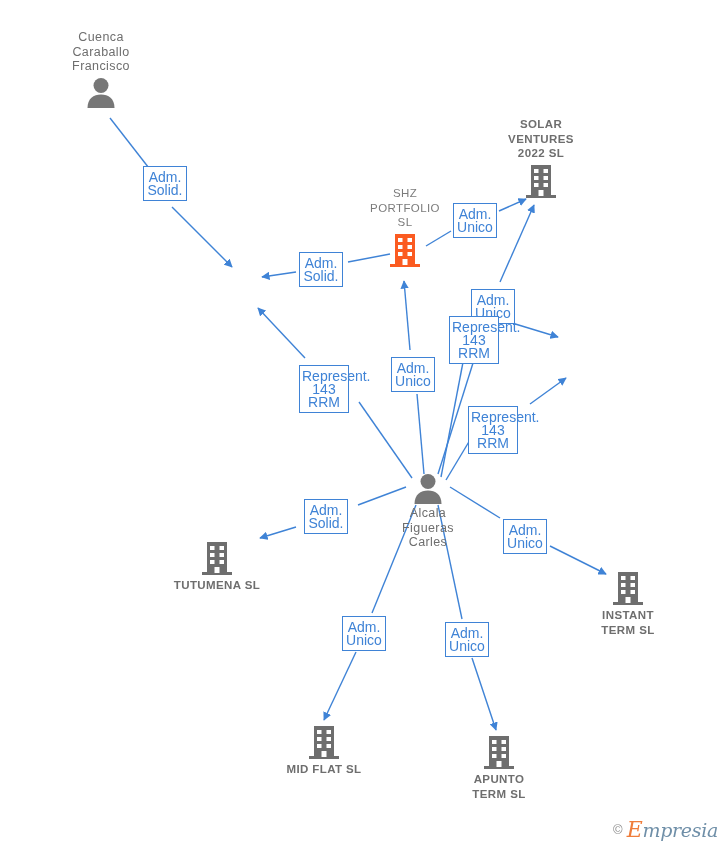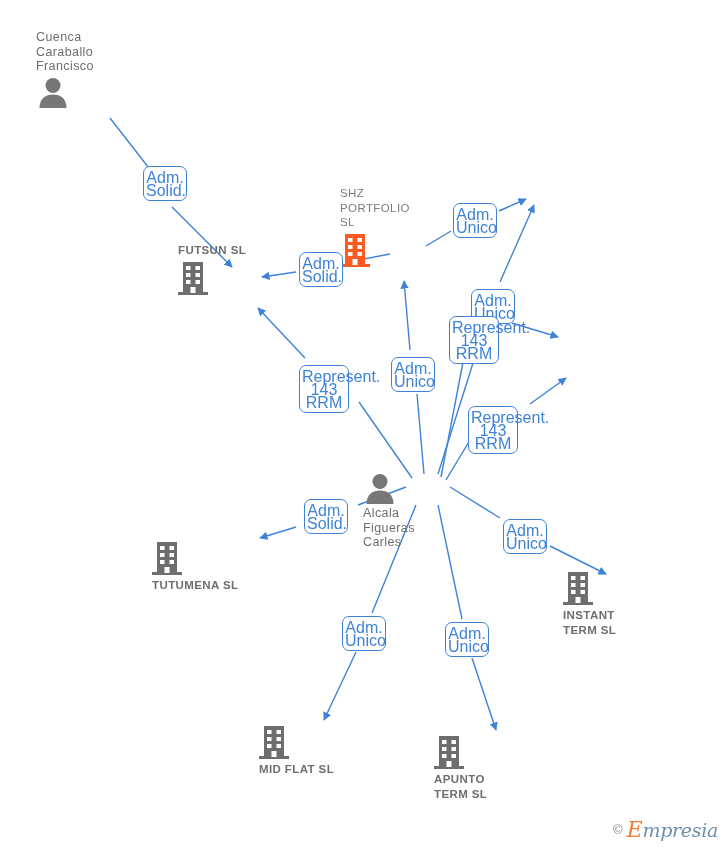--- a/index.html
+++ b/index.html
@@ -22,20 +22,21 @@
     position: absolute;
     left: 0;
     top: 0;
     width: 728px;
     height: 850px;
   }
   .node {
     position: absolute;
     width: 130px;
     margin-left: -65px;
+    text-align: center;
     z-index: 3;
   }
   .node .glyph {
     display: block;
     line-height: 0;
   }
   .node .caption {
     display: block;
     font-size: 11.5px;
     color: #6e6e6e;
@@ -47,23 +48,23 @@
   .node.person  .caption { font-weight: normal; font-size: 12.5px; }
   .node.focus .caption { color: #7b7b7b; font-weight: normal; }
   .cap-above .caption { margin-bottom: 2px; }
   .cap-below .caption { margin-top: 2px; }
 
   .edge-label {
     position: absolute;
     box-sizing: border-box;
     background: #ffffff;
     border: 1.3px solid #3f83d6;
-    border-radius: 7px;
+    border-radius: 0;
     color: #3f83d6;
-    font-size: 16px;
+    font-size: 14px;
     line-height: 13px;
     text-align: center;
     padding: 4px 2px 3px 2px;
     white-space: pre-line;
     z-index: 5;
   }
   .edge-label.wide { width: 50px; }
   .edge-label.narrow { width: 44px; }
   .edge-label.behind { z-index: 4; }
 
@@ -144,38 +145,20 @@
 Caraballo
 Francisco</span>
     <span class="glyph">
       <svg width="34" height="32" viewBox="0 0 34 32" xmlns="http://www.w3.org/2000/svg">
         <circle cx="17" cy="9.5" r="7.5" fill="#777777"></circle>
         <path d="M3.5 32 C3.5 22.5 9.5 18.5 17 18.5 C24.5 18.5 30.5 22.5 30.5 32 Z" fill="#777777"></path>
       </svg>
     </span>
   </div>
 
-  <div class="node company cap-above" style="left:243px; top:243px;">
-    <span class="caption">FUTSUN  SL</span>
-    <span class="glyph">
-      <svg width="30" height="36" viewBox="0 0 30 36" xmlns="http://www.w3.org/2000/svg">
-        <rect x="5" y="2" width="20" height="31" fill="#6e6e6e"></rect>
-        <rect x="0" y="32" width="30" height="3" fill="#6e6e6e"></rect>
-        <g fill="#ffffff">
-          <rect x="8" y="6" width="4.5" height="4"></rect>
-          <rect x="17.5" y="6" width="4.5" height="4"></rect>
-          <rect x="8" y="13" width="4.5" height="4"></rect>
-          <rect x="17.5" y="13" width="4.5" height="4"></rect>
-          <rect x="8" y="20" width="4.5" height="4"></rect>
-          <rect x="17.5" y="20" width="4.5" height="4"></rect>
-          <rect x="12.5" y="27" width="5" height="6"></rect>
-        </g>
-      </svg>
-    </span>
-  </div>
 
   <div class="node company focus cap-above" style="left:405px; top:186px;">
     <span class="caption">SHZ
 PORTFOLIO
 SL</span>
     <span class="glyph">
       <svg width="30" height="36" viewBox="0 0 30 36" xmlns="http://www.w3.org/2000/svg">
         <rect x="5" y="2" width="20" height="31" fill="#FB5B21"></rect>
         <rect x="0" y="32" width="30" height="3" fill="#FB5B21"></rect>
         <g fill="#ffffff">
@@ -184,20 +167,40 @@
           <rect x="8" y="13" width="4.5" height="4"></rect>
           <rect x="17.5" y="13" width="4.5" height="4"></rect>
           <rect x="8" y="20" width="4.5" height="4"></rect>
           <rect x="17.5" y="20" width="4.5" height="4"></rect>
           <rect x="12.5" y="27" width="5" height="6"></rect>
         </g>
       </svg>
     </span>
   </div>
 
+  <div class="node company cap-above" style="left:541px; top:117px;">
+    <span class="caption">SOLAR
+VENTURES
+2022  SL</span>
+    <span class="glyph">
+      <svg width="30" height="36" viewBox="0 0 30 36" xmlns="http://www.w3.org/2000/svg">
+        <rect x="5" y="2" width="20" height="31" fill="#6e6e6e"></rect>
+        <rect x="0" y="32" width="30" height="3" fill="#6e6e6e"></rect>
+        <g fill="#ffffff">
+          <rect x="8" y="6" width="4.5" height="4"></rect>
+          <rect x="17.5" y="6" width="4.5" height="4"></rect>
+          <rect x="8" y="13" width="4.5" height="4"></rect>
+          <rect x="17.5" y="13" width="4.5" height="4"></rect>
+          <rect x="8" y="20" width="4.5" height="4"></rect>
+          <rect x="17.5" y="20" width="4.5" height="4"></rect>
+          <rect x="12.5" y="27" width="5" height="6"></rect>
+        </g>
+      </svg>
+    </span>
+  </div>
 
 
   <div class="node company cap-below" style="left:217px; top:540px;">
     <span class="glyph">
       <svg width="30" height="36" viewBox="0 0 30 36" xmlns="http://www.w3.org/2000/svg">
         <rect x="5" y="2" width="20" height="31" fill="#6e6e6e"></rect>
         <rect x="0" y="32" width="30" height="3" fill="#6e6e6e"></rect>
         <g fill="#ffffff">
           <rect x="8" y="6" width="4.5" height="4"></rect>
           <rect x="17.5" y="6" width="4.5" height="4"></rect>

